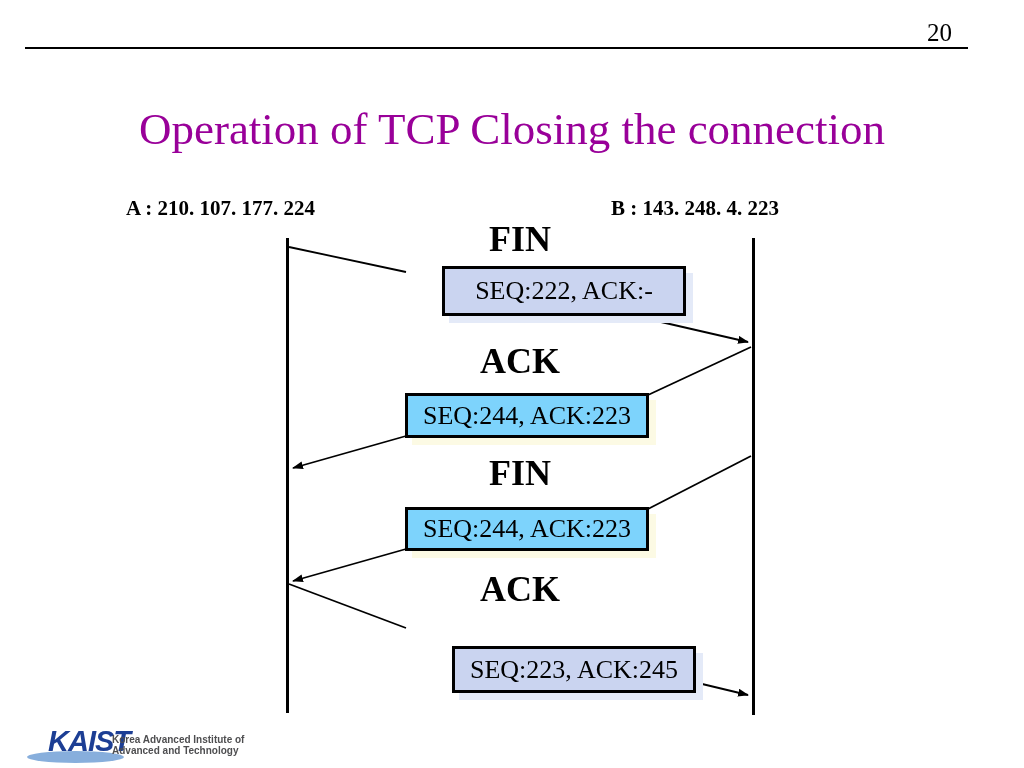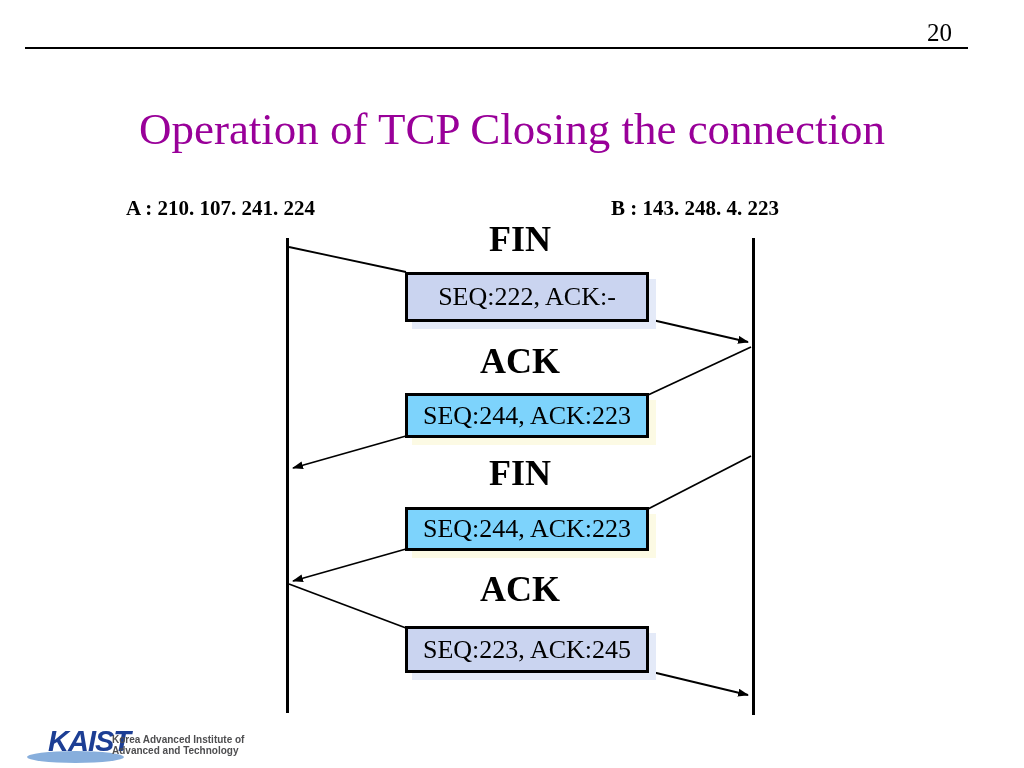--- a/index.html
+++ b/index.html
@@ -29,24 +29,24 @@
     position:absolute;left:320px;width:400px;text-align:center;
     font-size:36px;font-weight:bold;line-height:1;
   }
   .packet-box{
     position:absolute;left:405px;width:244px;box-sizing:border-box;
     border:3px solid #000;text-align:center;font-size:26px;
     display:flex;align-items:center;justify-content:center;white-space:pre;
   }
   .box-blue{background:#CAD4F0;box-shadow:7px 7px 0 0 #E4EAF8;}
   .box-yellow{background:#7dd3fc;box-shadow:7px 7px 0 0 #FCFAE4;}
-  .box-1{top:272px;height:50px;}
+  .box-1{top:266px;height:50px;margin-left:37px;}
   .box-2{top:393px;height:45px;}
   .box-3{top:507px;height:44px;}
-  .box-4{top:626px;height:47px;}
+  .box-4{top:646px;height:47px;margin-left:47px;}
   .label-1{top:221px;}
   .label-2{top:343px;}
   .label-3{top:455px;}
   .label-4{top:571px;}
   .logo{position:absolute;left:0;top:725px;width:330px;height:43px;font-family:"Liberation Sans", sans-serif;}
   .logo-swoosh{
     position:absolute;left:27px;top:26px;width:97px;height:12px;
     background:#87AEDC;border-radius:50%;
   }
   .logo-wordmark{
@@ -61,21 +61,21 @@
 </head>
 <body>
 
 <div class="slide">
 
   <div class="page-number">20</div>
   <div class="top-rule"></div>
 
   <h1 class="title">Operation of TCP Closing the connection</h1>
 
-  <div class="host-label host-a">A : 210. 107. 241. 224</div>
+  <div class="host-label host-a">A : 210. 107. 177. 224</div>
   <div class="host-label host-b">B : 143. 248. 4. 223</div>
 
   <svg class="diagram-lines" viewBox="0 0 1024 768" aria-hidden="true">
     <defs>
       <marker id="arrow" markerWidth="12" markerHeight="10" refX="10" refY="4" orient="auto" markerUnits="userSpaceOnUse">
         <path d="M0,0 L11,4 L0,8 Z" fill="#000"></path>
       </marker>
     </defs>
     <line class="lifeline" x1="287.5" y1="238" x2="287.5" y2="713"></line>
     <line class="lifeline" x1="753.5" y1="238" x2="753.5" y2="715"></line>

